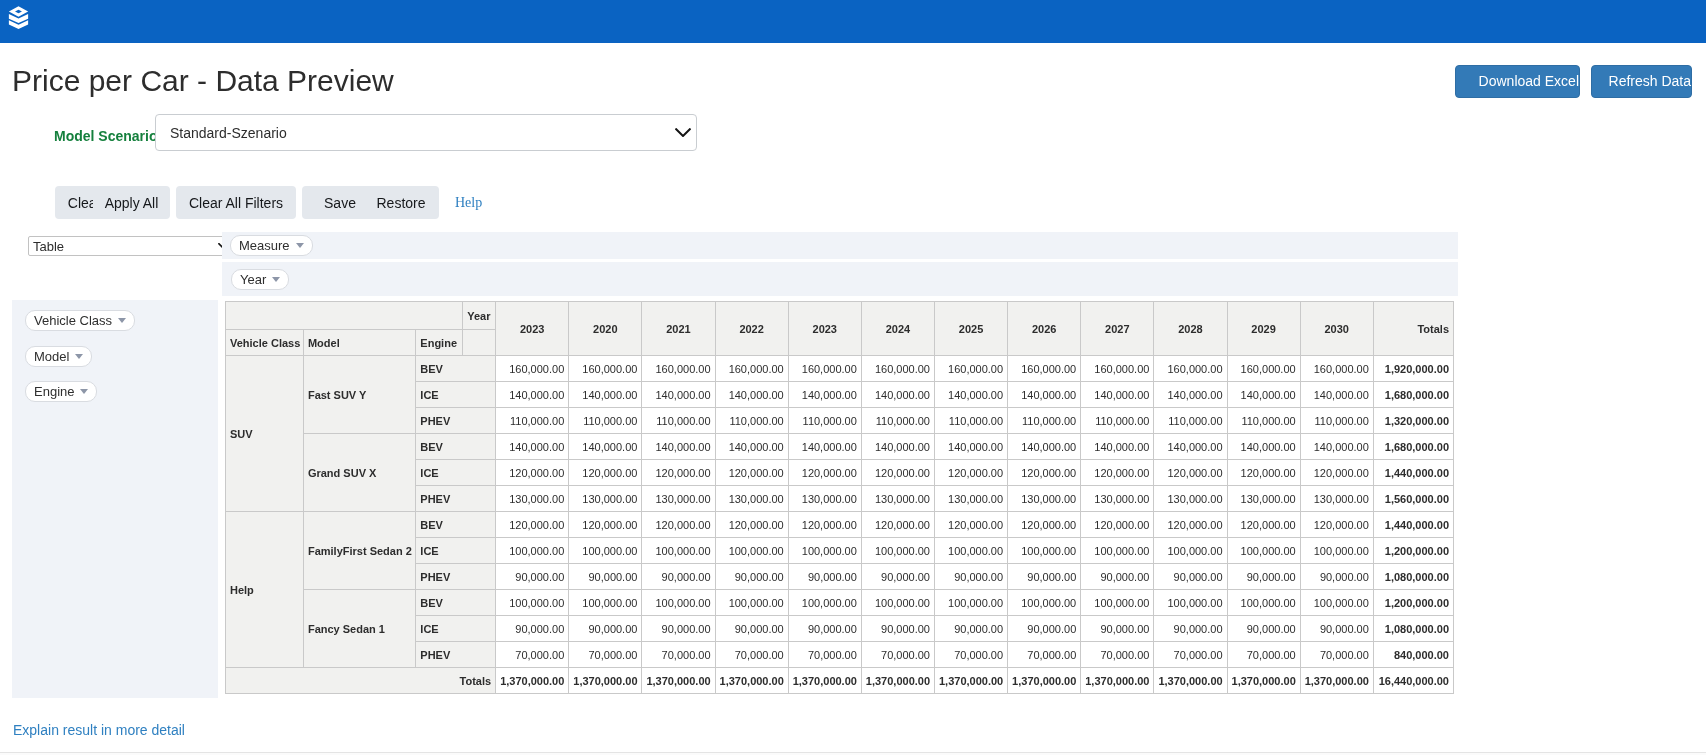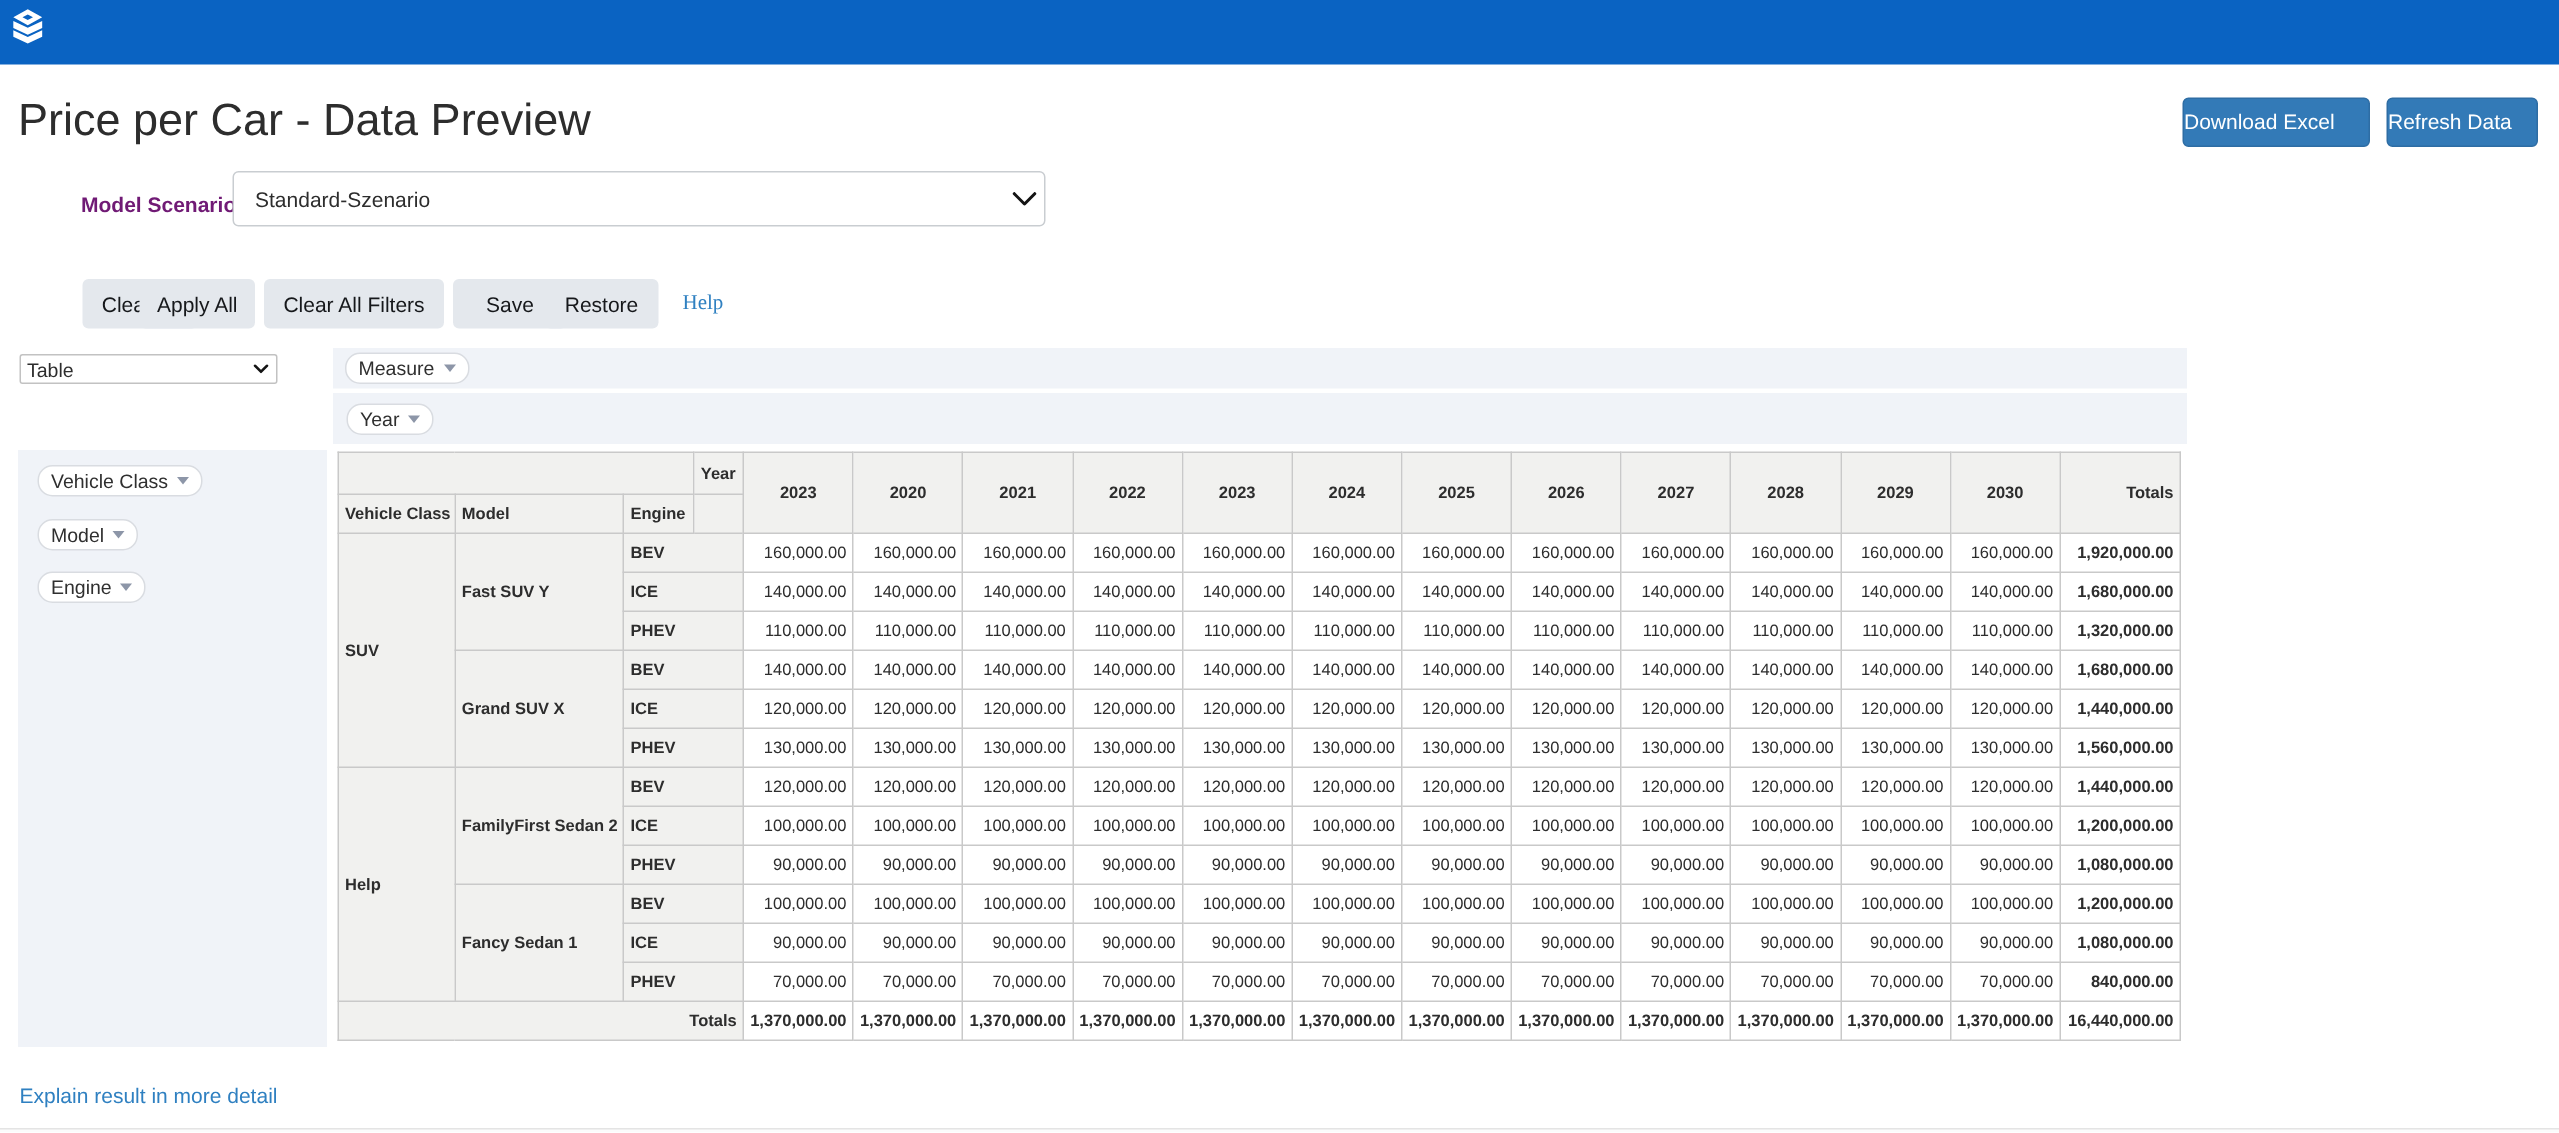--- a/index.html
+++ b/index.html
@@ -6,43 +6,43 @@
   html, body { width: 1706px; height: 755px; background: #ffffff; overflow: hidden; }
   body { font-family: "Liberation Sans", sans-serif; position: relative; }
 
   
   .navbar { position: absolute; left: 0; top: 0; width: 1706px; height: 43px; background: #0a63c2; }
   .navbar .logo { position: absolute; left: 8px; top: 5px; }
 
   
   .page-title { position: absolute; left: 12px; top: 66px; font-size: 30px; line-height: 30px; font-weight: 400; color: #2d2d2d; white-space: nowrap; }
 
-  .hdr-btn { position: absolute; top: 65px; height: 33px; background: #337ab7; border: 1px solid #2e6da4; border-radius: 4px; color: #ffffff; font-family: "Liberation Sans", sans-serif; font-size: 14px; line-height: 31px; text-align: left; cursor: pointer; box-sizing: border-box; padding: 0; }
+  .hdr-btn { position: absolute; top: 65px; height: 33px; background: #337ab7; border: 1px solid #2e6da4; border-radius: 4px; color: #ffffff; font-family: "Liberation Sans", sans-serif; font-size: 14px; line-height: 31px; text-align: right; cursor: pointer; box-sizing: border-box; padding: 0; }
   #btn-download { left: 1455px; width: 125px; }
   #btn-refresh  { left: 1591px; width: 101px; }
 
   
-  .scenario-label { position: absolute; left: 22px; top: 128px; font-size: 14px; font-weight: bold; color: #701a75; padding-left: 32px; }
+  .scenario-label { position: absolute; left: 22px; top: 128px; font-size: 14px; font-weight: bold; color: #15803d; padding-left: 32px; }
   .scenario-select-wrap { position: absolute; left: 155px; top: 114px; width: 542px; height: 37px; }
   .scenario-select { width: 542px; height: 37px; border: 1px solid #c9cdd1; border-radius: 4px; background: #ffffff; font-family: "Liberation Sans", sans-serif; font-size: 14px; color: #2d2d2d; padding: 0 30px 0 14px; appearance: none; -webkit-appearance: none; box-sizing: border-box; }
   .scenario-select-wrap .chev { position: absolute; right: 6px; top: 14px; pointer-events: none; }
 
   
   .tb-btn { position: absolute; top: 186px; height: 33px; background: #e4e8ed; border: none; border-radius: 4px; color: #16181b; font-family: "Liberation Sans", sans-serif; font-size: 14px; text-align: center; cursor: pointer; box-sizing: border-box; padding: 0; }
   #btn-clearall { left: 11px;  width: 77px; margin-left: 44px; }
   #btn-applyall { left: 93px;  width: 77px; }
   #btn-clearfilters { left: 176px; width: 120px; }
   #btn-save    { left: 302px; width: 76px; }
   #btn-restore { left: 363px; width: 76px; }
   #btn-help    { left: 443px; top: 186px; position: absolute; height: 33px; background: transparent; border: none; color: #2f80c1; font-family: Liberation Serif, serif; font-size: 14px; padding: 0 12px; cursor: pointer; }
 
   
   .pivot { position: absolute; left: 12px; top: 232px; width: 1446px; height: 466px; }
   .cell-renderer { position: absolute; left: 0; top: 0; width: 206px; height: 27px; background: #ffffff; }
-  .renderer-select-wrap { position: absolute; left: 1px; top: 4px; width: 172px; height: 20px; }
+  .renderer-select-wrap { position: absolute; left: 16px; top: 4px; width: 206px; height: 20px; }
   .mini-select { width: 100%; height: 20px; border: 1px solid #c2c2c2; border-radius: 2px; background: #ffffff; font-family: "Liberation Sans", sans-serif; font-size: 13px; color: #2d2d2d; padding: 0 20px 0 4px; appearance: none; -webkit-appearance: none; box-sizing: border-box; }
   .mini-chev { position: absolute; right: 6px; top: 7px; pointer-events: none; }
 
   .cell-unused { position: absolute; left: 210px; top: 0; width: 1236px; height: 27px; background: #f0f3f8; }
   .cell-vals   { position: absolute; left: 0; top: 30px; width: 206px; height: 34px; background: #f0f3f8; }
   .cell-cols   { position: absolute; left: 210px; top: 30px; width: 1236px; height: 34px; background: #f0f3f8; }
   .cell-rows   { position: absolute; left: 0; top: 68px; width: 206px; height: 398px; background: #f0f3f8; }
   .cell-output { position: absolute; left: 210px; top: 68px; width: 1236px; height: 398px; background: #ffffff; }
 
   .agg-select-wrap { position: absolute; left: 42px; top: 5.5px; width: 84px; height: 20px; }

